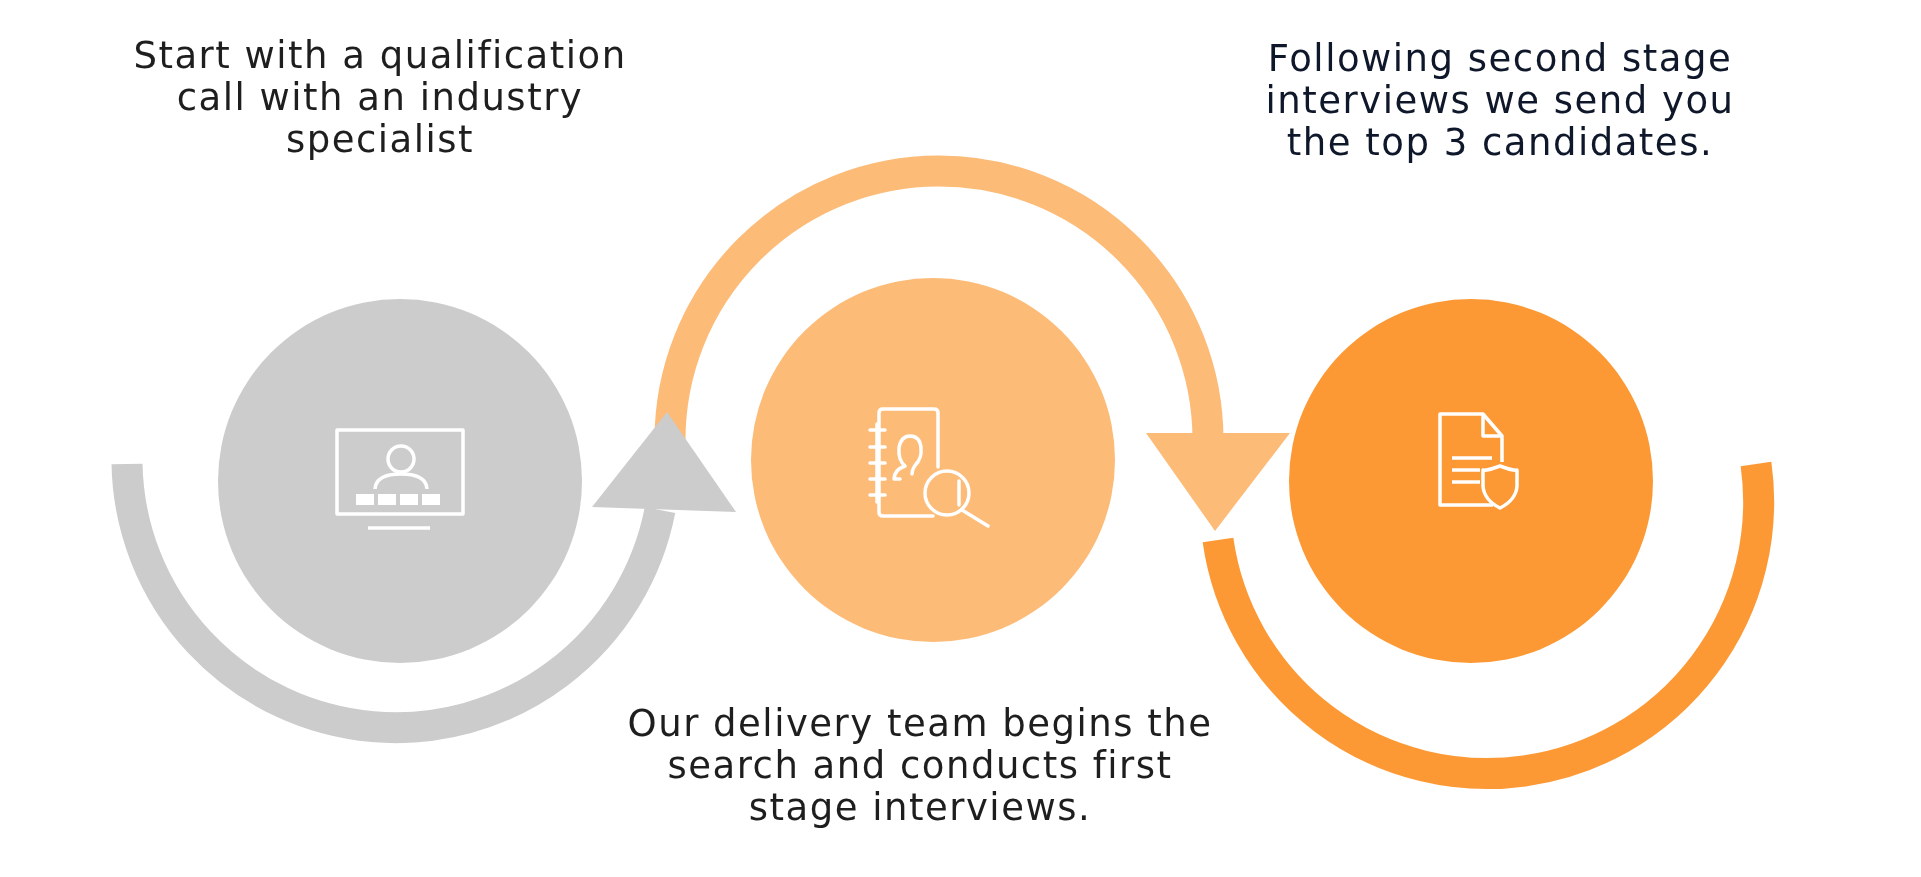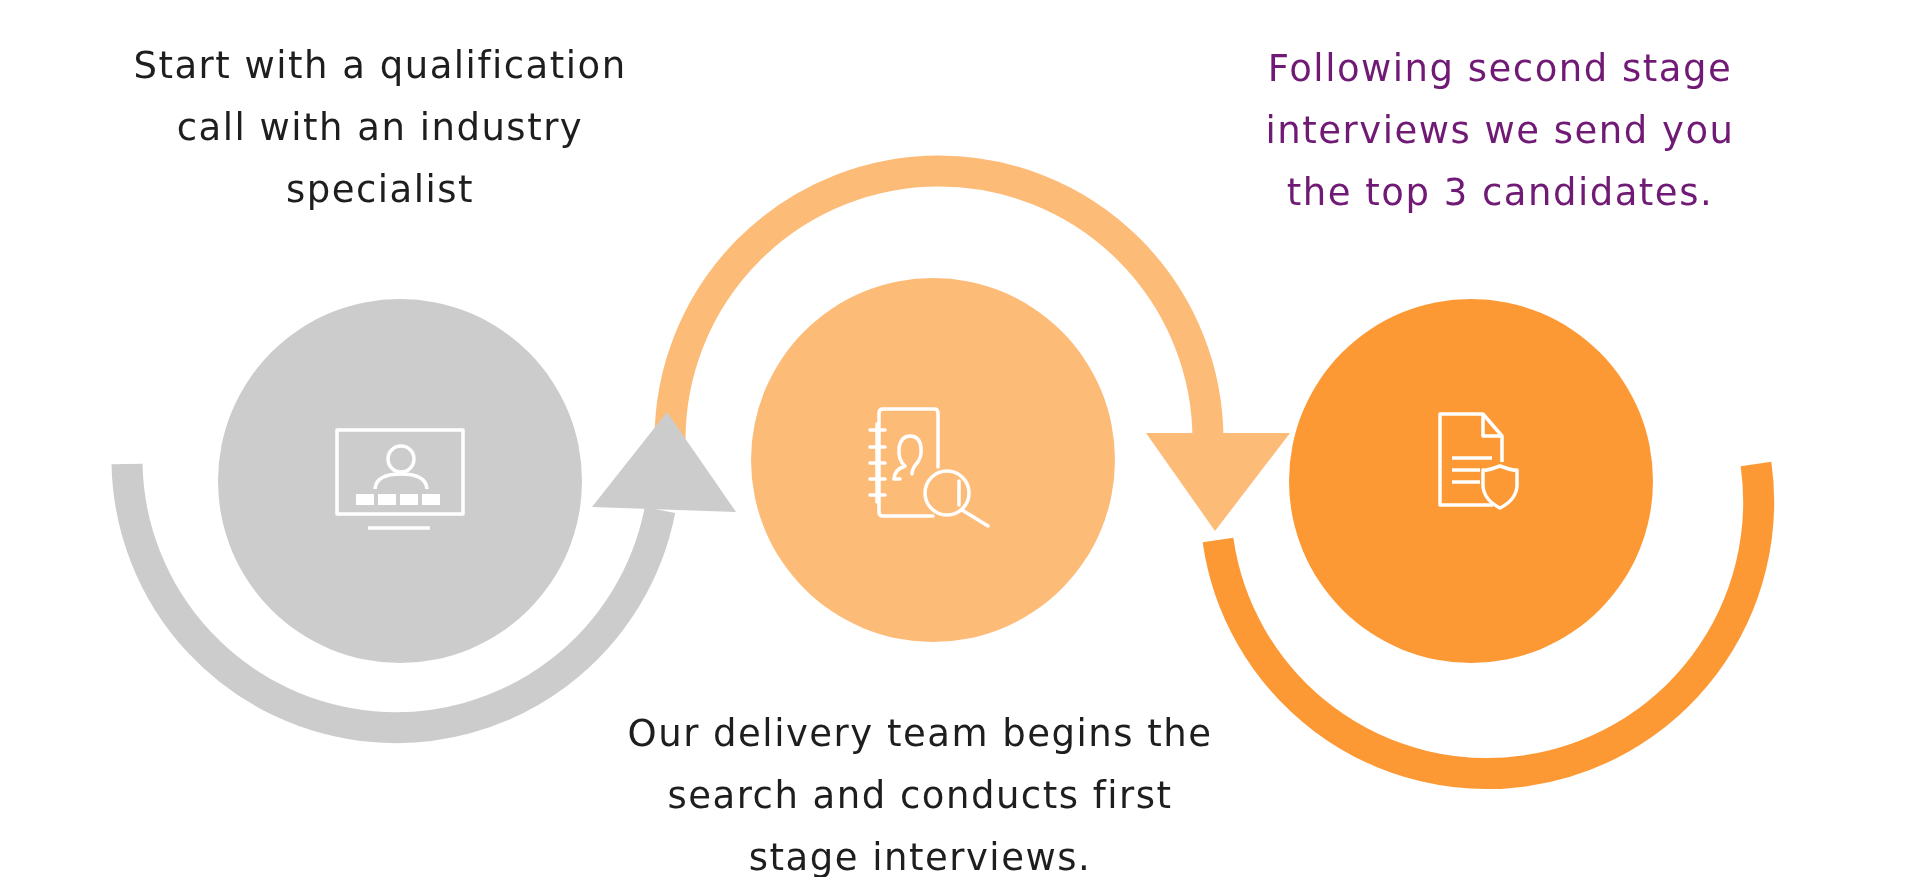--- a/index.html
+++ b/index.html
@@ -3,27 +3,27 @@
 <meta charset="utf-8">
 <style>
   html, body { margin: 0; padding: 0; background: #ffffff; }
   body { width: 1921px; height: 877px; position: relative; overflow: hidden; }
   #diagram { position: absolute; left: 0; top: 0; width: 1921px; height: 877px; }
   .step-text {
     position: absolute;
     text-align: center;
     font-family: "DejaVu Sans", sans-serif;
     font-size: 37px;
-    line-height: 62px;
+    line-height: 42px;
     letter-spacing: 1.5px;
     white-space: pre-line;
   }
   #text-1 { left: 100px; top: 35px; width: 560px; color: #1e1e1e; }
   #text-2 { left: 600px; top: 703px; width: 640px; color: #1e1e1e; }
-  #text-3 { left: 1220px; top: 38px; width: 560px; color: #701a75; }
+  #text-3 { left: 1220px; top: 38px; width: 560px; color: #0f172a; }
 </style>
 </head>
 <body>
 
 <svg id="diagram" viewBox="0 0 1921 877" xmlns="http://www.w3.org/2000/svg">
 
   <path d="M 1218 540 A 269 269 0 0 0 1756 464" fill="none" stroke="#fc9935" stroke-width="31"></path>
   <path d="M 1756 464 L 1756 464" fill="none" stroke="#fc9935" stroke-width="31"></path>
 
   <path d="M 127 464 A 269 269 0 0 0 660 510" fill="none" stroke="#cccccc" stroke-width="31"></path>

